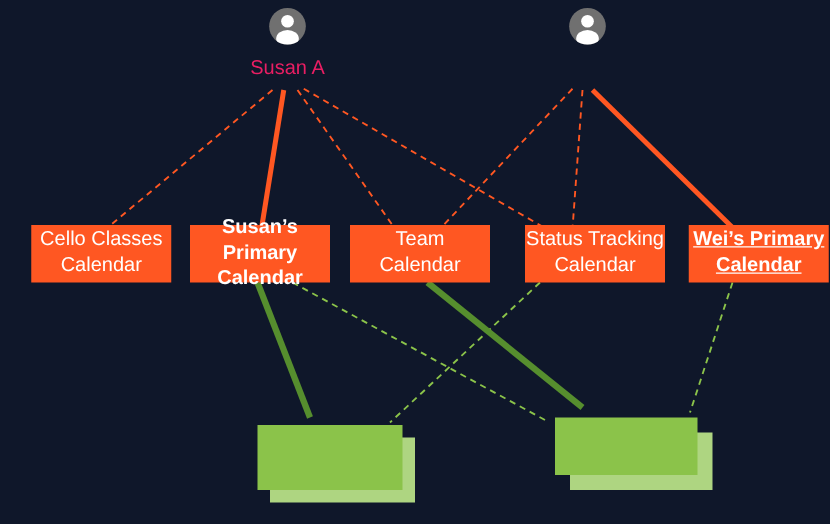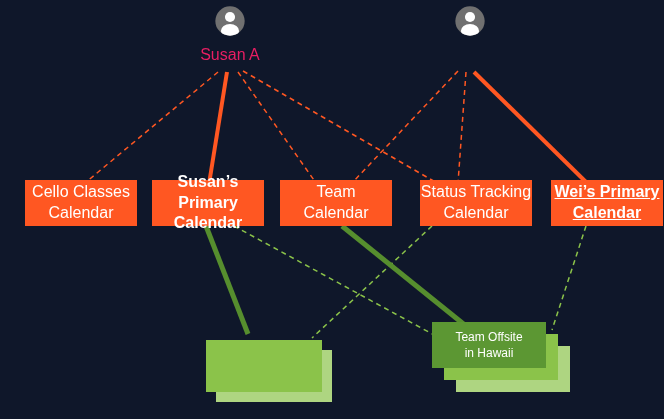--- a/index.html
+++ b/index.html
@@ -134,16 +134,14 @@
   <div class="calendar" id="cal-status">Status Tracking
 Calendar</div>
   <div class="calendar" id="cal-wei">Wei’s Primary
 Calendar</div>
 
   <div class="event-copy copy-back" id="pres-copy2"></div>
   <div class="event-copy copy-mid" id="pres-copy1"></div>
 
   <div class="event-copy copy-back" id="offsite-copy2"></div>
   <div class="event-copy copy-mid" id="offsite-copy1"></div>
-  <div class="event-box" id="offsite-main">Team Offsite
-in Hawaii</div>
 
 </div>
 
 </body></html>

